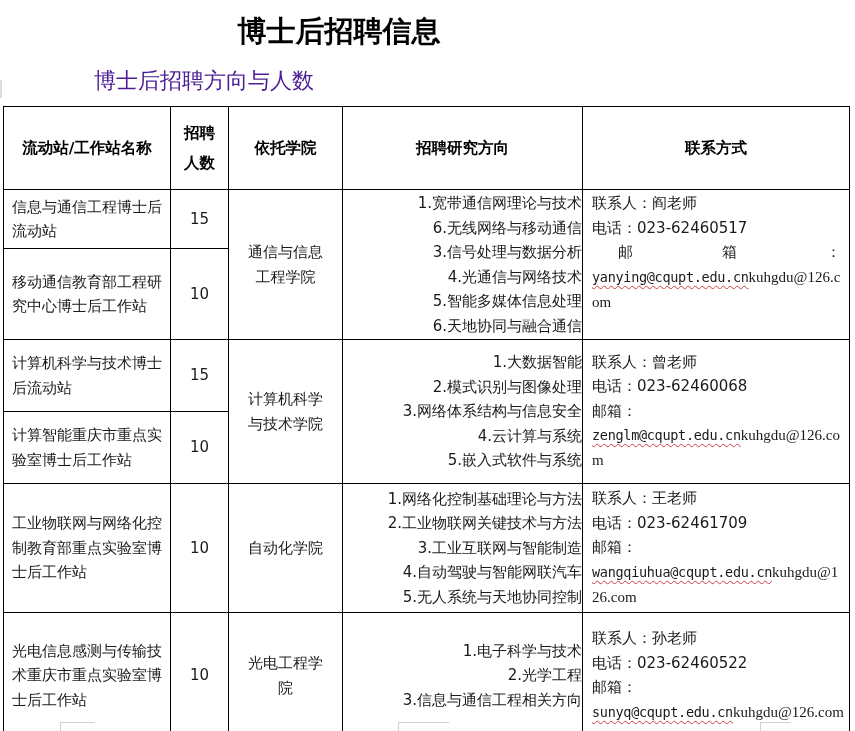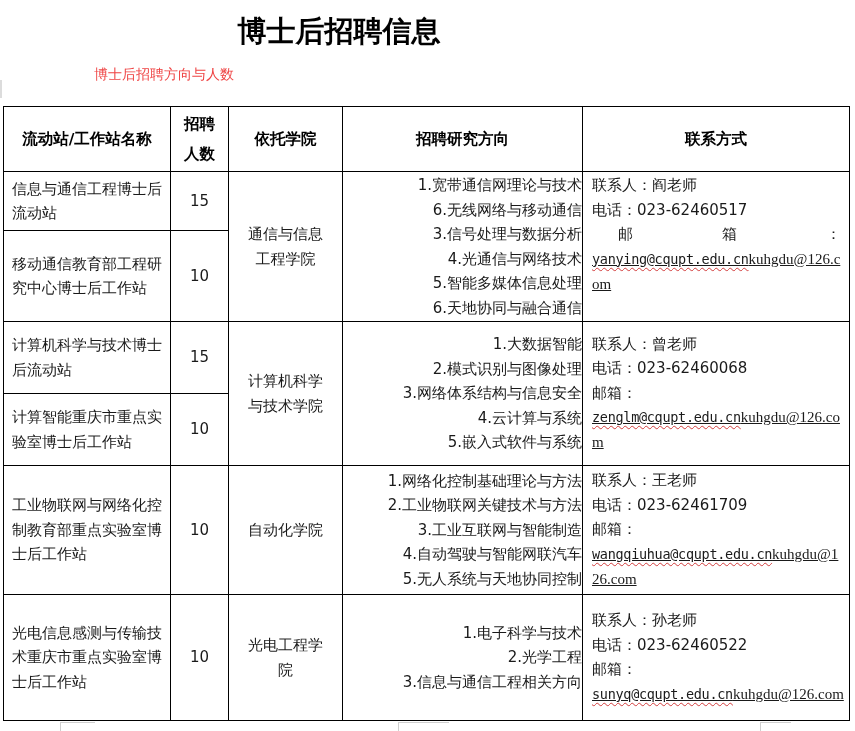--- a/index.html
+++ b/index.html
@@ -25,22 +25,22 @@
       font-weight: bold;
       font-size: 29px;
       letter-spacing: 0px;
       color: #000000;
     }
     .doc-subtitle {
       position: absolute;
       left: 94px;
       top: 66px;
       font-family: "DejaVu Sans", sans-serif;
-      font-size: 14px;
-      color: #ef4444;
+      font-size: 22px;
+      color: #4c1d95;
     }
     .left-mark {
       position: absolute;
       left: 0;
       top: 80px;
       width: 2px;
       height: 18px;
       background: #dcdcdc;
     }
     table.recruit {
@@ -74,21 +74,20 @@
     .c-contact { text-align: left; padding-left: 9px !important; padding-right: 4px !important; }
     .dir-line { display: block; white-space: nowrap; }
     .contact-line { display: block; white-space: nowrap; }
     .email-line {
       display: block;
       word-break: break-all;
       white-space: normal;
       font-family: "Liberation Serif", serif;
       font-size: 15px;
       line-height: 25px;
-      text-decoration: underline;
     }
     .email-squig {
       text-decoration: underline wavy #d23c3c;
       text-decoration-thickness: 1px;
       text-underline-offset: 3px;
       font-family: "DejaVu Sans Mono", monospace;
       font-size: 13.5px;
       letter-spacing: -0.3px;
     }
     .spaced-mail {
@@ -115,21 +114,21 @@
 
 <table class="recruit">
   <colgroup>
     <col style="width:167px">
     <col style="width:58px">
     <col style="width:114px">
     <col style="width:240px">
     <col style="width:267px">
   </colgroup>
   <tbody>
-      <tr style="height:65px">
+      <tr style="height:83px">
     <th>流动站/工作站名称</th>
     <th>
       <span style="display:block">招聘</span>
       <span style="display:block">人数</span>
     </th>
     <th>依托学院</th>
     <th>招聘研究方向</th>
     <th>联系方式</th>
   </tr>
 

